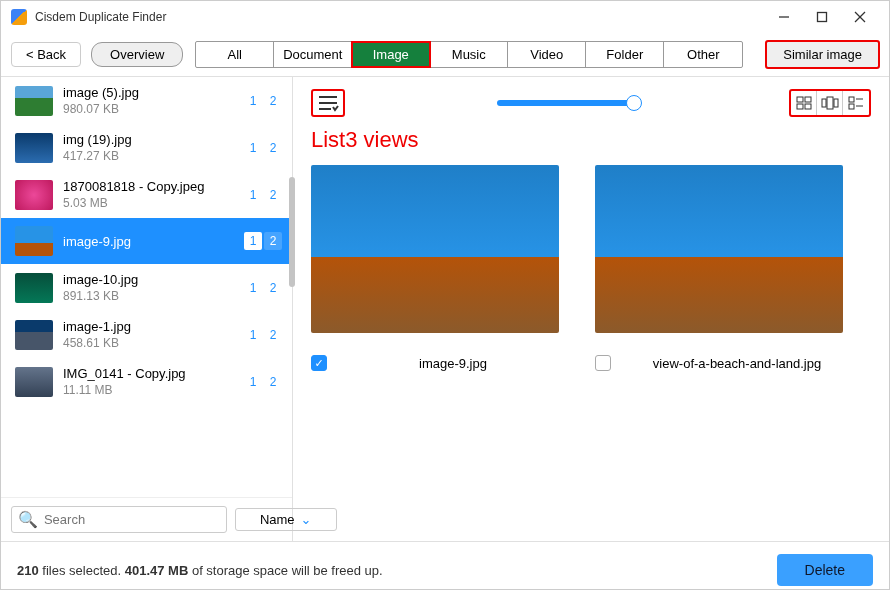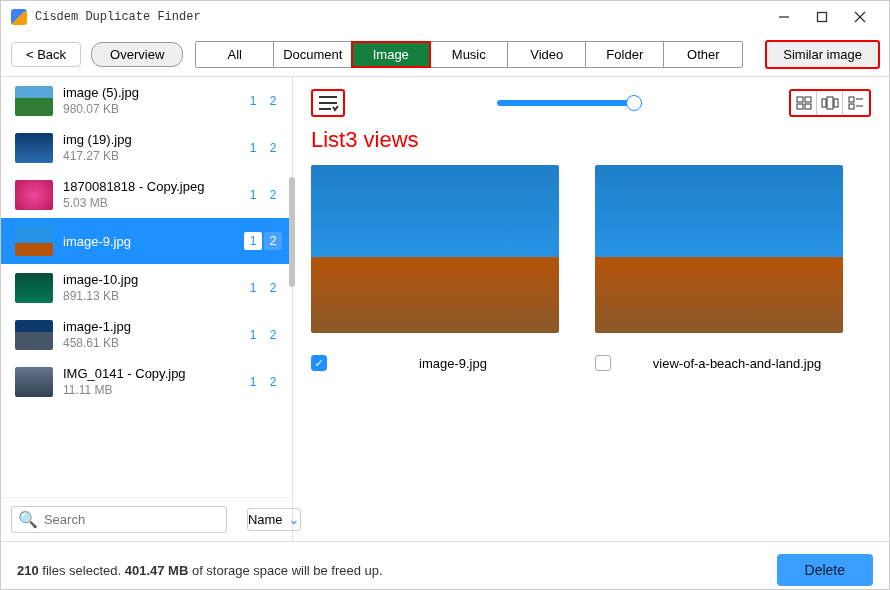--- a/index.html
+++ b/index.html
@@ -1,21 +1,21 @@
 <!DOCTYPE html>
 <html><head>
 <meta charset="utf-8">
 <style>
 * { margin:0; padding:0; box-sizing:border-box; font-family:"Segoe UI",Arial,sans-serif; }
 body { background:#fff; width:890px; height:590px; overflow:hidden; border:1px solid #ccc; position:relative; }
 
 
 .titlebar { display:flex; align-items:center; height:32px; padding:0 10px; }
 .app-icon { width:16px; height:16px; border-radius:3px; background:linear-gradient(135deg,#3b82f6 50%,#f59e0b 50%); margin-right:8px; }
-.titlebar .title { font-size:12px; color:#333; flex:1;font-family:Liberation Mono, monospace; }
+.titlebar .title { font-size:12px; color:#333; flex:1; }
 .winbtn { width:38px; height:28px; display:flex; align-items:center; justify-content:center; font-size:14px; color:#333; }
 .winbtn svg { display:block; }
 
 
 .toolbar { display:flex; align-items:center; gap:10px; padding:8px 10px; }
 .back { border:1px solid #ccc; border-radius:4px; padding:4px 14px; font-size:13px; background:#fff; }
 .overview { border:1px solid #999; border-radius:11px; padding:4px 18px; font-size:13px; }
 .tabgroup { display:flex; border:1px solid #999; border-radius:2px; margin-left:2px; }
 .tab { padding:5px 0; width:78px; text-align:center; font-size:13px; border-right:1px solid #999; }
 .tab:last-child { border-right:none; }
@@ -43,21 +43,21 @@
 .badges { display:flex; gap:2px; }
 .badge { width:18px; height:18px; display:flex; align-items:center; justify-content:center; font-size:12px; color:#1e90ff; border-radius:2px; }
 .row.selected .badge { background:rgba(255,255,255,.18); color:#fff; }
 .row.selected .badge.b1 { background:#fff; color:#1e90ff; }
 
 .scrollhint { position:absolute; right:-3px; top:100px; width:6px; height:110px; background:#c4c4c4; border-radius:3px; }
 
 .searchbar { display:flex; align-items:center; gap:8px; padding:8px 10px; border-top:1px solid #eee; }
 .searchbox { flex:1; display:flex; align-items:center; border:1px solid #ccc; border-radius:3px; padding:3px 6px; gap:6px; }
 .searchbox input { border:none; outline:none; font-size:13px; flex:1; }
-.sortbox { display:flex; align-items:center; border:1px solid #ccc; border-radius:3px; padding:3px 0; font-size:13px; gap:6px;margin-left:12px; }
+.sortbox { display:flex; align-items:center; border:1px solid #ccc; border-radius:3px; padding:3px 24px; font-size:13px; gap:6px; }
 .chev { color:#1e90ff; font-size:13px; }
 
 
 .right { flex:1; display:flex; flex-direction:column; padding:12px 18px; position:relative; }
 .rtop { display:flex; align-items:center; justify-content:space-between; }
 .listbtn { width:34px; height:28px; border:2px solid #ef0000; border-radius:3px; display:flex; align-items:center; justify-content:center; }
 .listbtn svg{display:block;}
 .slider { position:relative; width:140px; height:6px; background:#1e90ff; border-radius:3px; }
 .slider .knob { position:absolute; right:-5px; top:-5px; width:16px; height:16px; background:#fff; border:1px solid #1e90ff; border-radius:50%; }
 .views { display:flex; border:2px solid #ef0000; border-radius:3px; }

